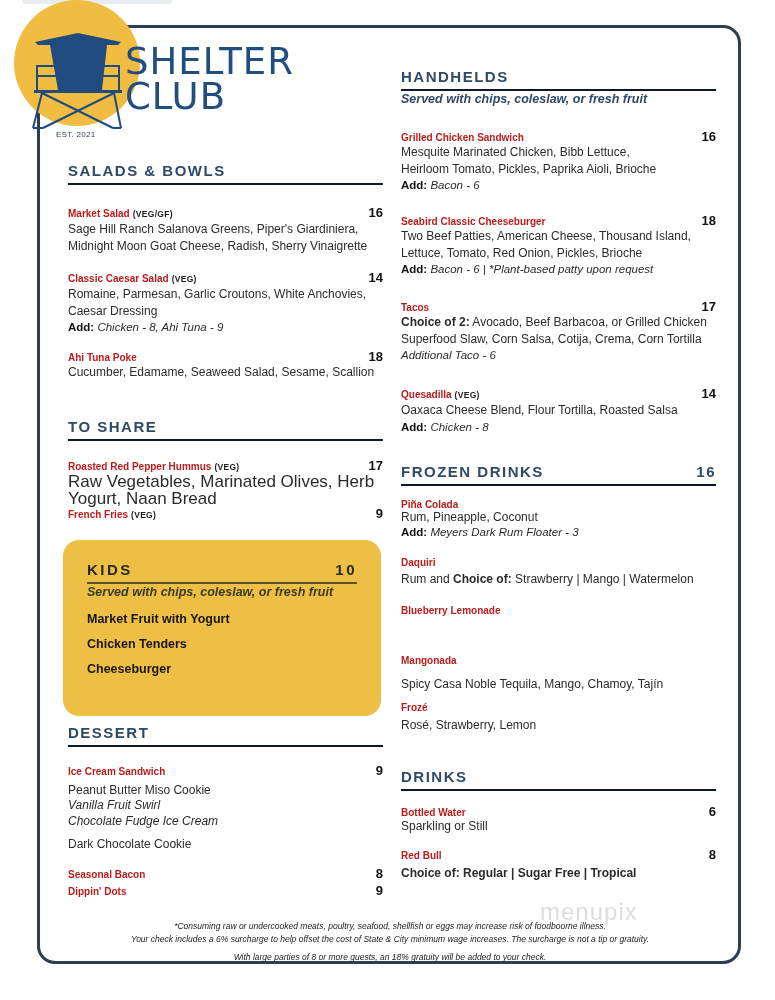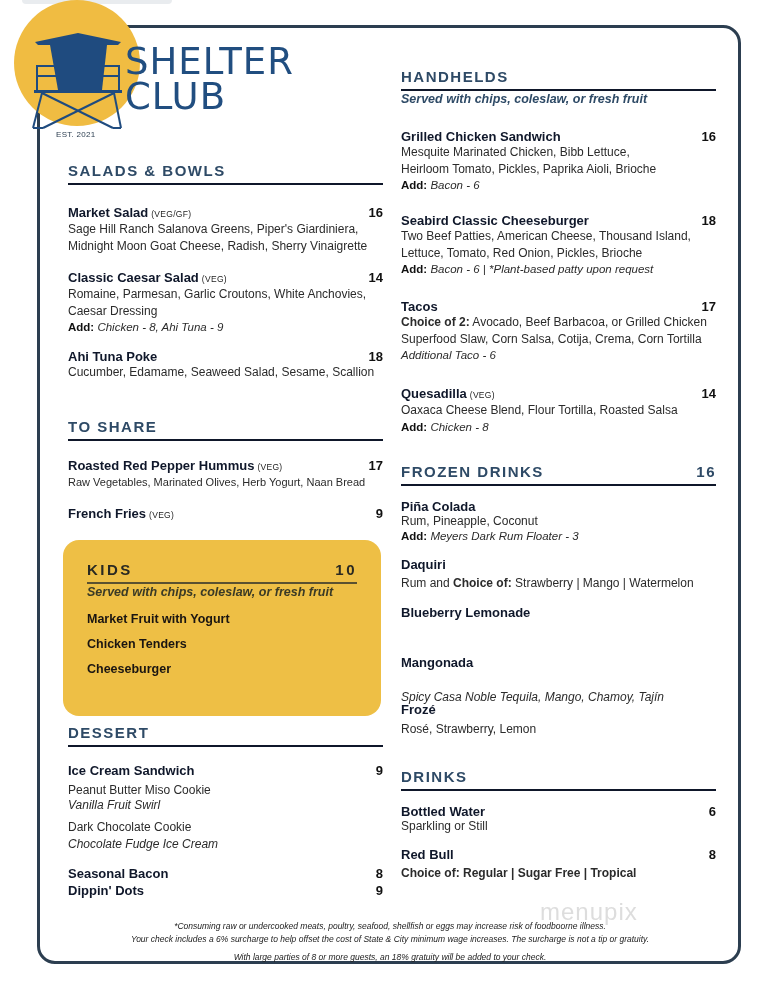--- a/index.html
+++ b/index.html
@@ -20,22 +20,22 @@
 
   .col { position: absolute; }
   .col-left { left: 68px; width: 315px; }
   .col-right { left: 401px; width: 315px; }
 
   .sec-head { display: flex; justify-content: space-between; align-items: flex-end;
               font-size: 15px; font-weight: bold; letter-spacing: 1.5px; color: #2e4a66;
               padding-bottom: 4px; border-bottom: 2px solid #0f172a; }
   .sec-sub { font-style: italic; font-weight: bold; color: #2e4a66; font-size: 12.5px; margin-top: 1px; }
   .item-row { display: flex; justify-content: space-between; align-items: baseline; }
-  .item-name { font-weight: bold; font-size: 13px; color: #0f172a; }
-  .item-tag { font-size: 8.5px; font-weight: normal; margin-left: 3px; letter-spacing: 0.3px; }
+  .item-name { font-weight: bold; font-size: 10px; color: #b91c1c; }
+  .item-tag { font-size: 8.5px; font-weight: bold; margin-left: 3px; letter-spacing: 0.3px; }
   .item-price { font-weight: bold; font-size: 13px; color: #111; }
   .desc { font-size: 12px; color: #2b2b2b; line-height: 16.5px; }
   .add { font-size: 11.5px; color: #2b2b2b; line-height: 16px; }
   .add b { color: #111; }
   .add i { font-style: italic; }
   .it { font-style: italic; }
 
   .kids { position: absolute; left: 63px; top: 540px; width: 318px; height: 176px; background: #eebf45;
           border-radius: 16px; padding: 21px 24px 0 24px; }
   .kids .sec-head { color: #2a2a22; border-bottom: 2px solid #5a5130; letter-spacing: 2.5px; font-size: 15px; }
@@ -106,21 +106,21 @@
 <div class="col col-left" style="top:418px;">
   <div class="sec-head">
       <span>TO SHARE</span>
     </div>
 </div>
 <div class="col col-left" style="top:456px;">
   <div class="item-row">
       <span><span class="item-name">Roasted Red Pepper Hummus</span><span class="item-tag">(VEG)</span></span>
       <span class="item-price">17</span>
     </div>
-  <div class="desc" style="font-size:11px;">Raw Vegetables, Marinated Olives, Herb Yogurt, Naan Bread</div>
+  <div class="desc" style="font-size:17px;">Raw Vegetables, Marinated Olives, Herb Yogurt, Naan Bread</div>
 </div>
 <div class="col col-left" style="top:504px;">
   <div class="item-row">
       <span><span class="item-name">French Fries</span><span class="item-tag">(VEG)</span></span>
       <span class="item-price">9</span>
     </div>
 </div>
 
 <div class="kids">
   <div class="sec-head">
@@ -138,22 +138,22 @@
       <span>DESSERT</span>
     </div>
 </div>
 <div class="col col-left" style="top:763px;">
   <div class="item-row">
       <span class="item-name">Ice Cream Sandwich</span>
       <span class="item-price">9</span>
     </div>
   <div class="desc" style="margin-top:5px;line-height:15px;">Peanut Butter Miso Cookie</div>
   <div class="desc it" style="line-height:15px;">Vanilla Fruit Swirl</div>
+  <div class="desc it" style="line-height:17px;">Chocolate Fudge Ice Cream</div>
   <div class="desc" style="margin-top:6px;line-height:17px;">Dark Chocolate Cookie</div>
-  <div class="desc it" style="line-height:17px;">Chocolate Fudge Ice Cream</div>
 </div>
 <div class="col col-left" style="top:866px;">
   <div class="item-row">
       <span class="item-name">Seasonal Bacon</span>
       <span class="item-price">8</span>
     </div>
   <div class="item-row" style="margin-top:2px;">
       <span class="item-name">Dippin' Dots</span>
       <span class="item-price">9</span>
     </div>
@@ -214,21 +214,21 @@
 </div>
 <div class="col col-right" style="top:557px;">
   <div class="item-name">Daquiri</div>
   <div class="desc" style="margin-top:3px;"><span>Rum and </span><b>Choice of:</b> <span>Strawberry | Mango | Watermelon</span></div>
 </div>
 <div class="col col-right" style="top:605px;">
   <div class="item-name">Blueberry Lemonade</div>
 </div>
 <div class="col col-right" style="top:655px;">
   <div class="item-name">Mangonada</div>
-  <div class="desc" style="margin-top:19px;font-style:italic;">Spicy Casa Noble Tequila, Mango, Chamoy, Tajín</div>
+  <div class="desc" style="margin-top:10px;">Spicy Casa Noble Tequila, Mango, Chamoy, Tajín</div>
 </div>
 <div class="col col-right" style="top:702px;">
   <div class="item-name">Frozé</div>
   <div class="desc" style="margin-top:4px;">Rosé, Strawberry, Lemon</div>
 </div>
 
 <div class="col col-right" style="top:768px;">
   <div class="sec-head">
       <span>DRINKS</span>
     </div>

